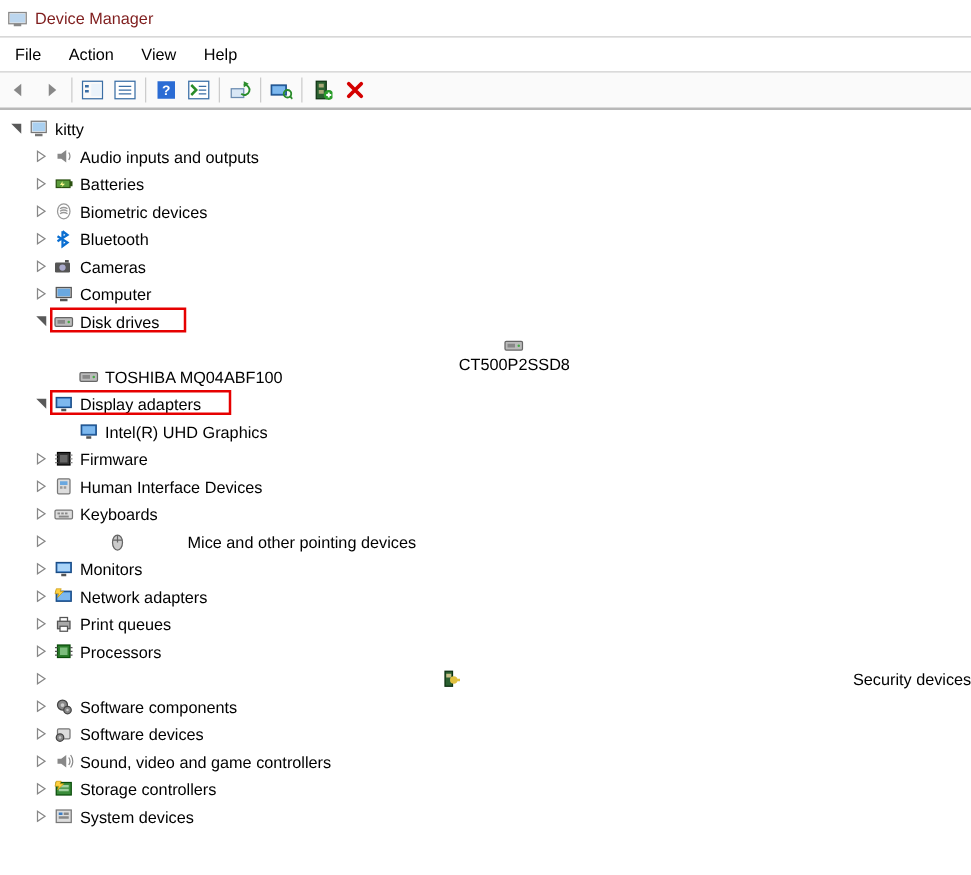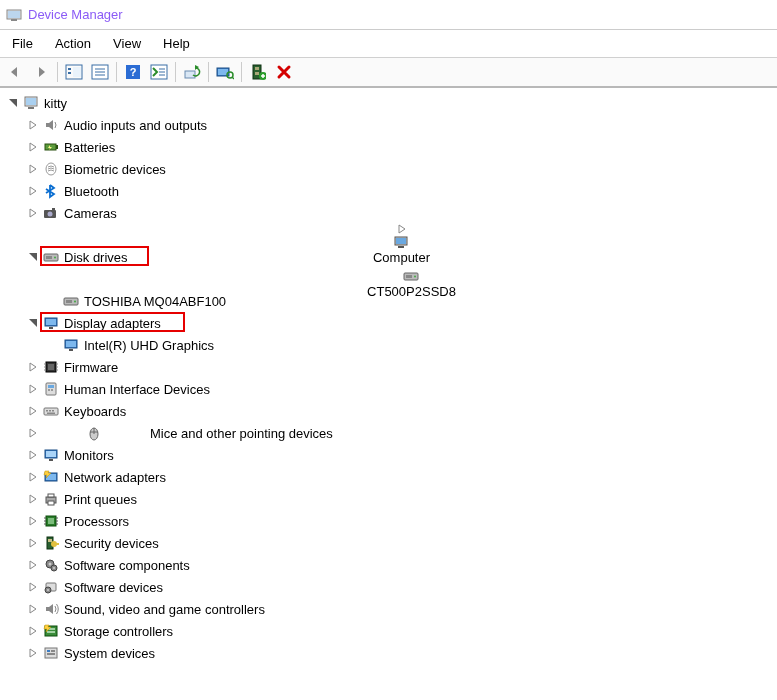--- a/index.html
+++ b/index.html
@@ -1,17 +1,17 @@
 <!DOCTYPE html>
 <html><head>
 <meta charset="utf-8">
 <style>
 * { box-sizing: border-box; margin: 0; padding: 0; }
 body { font-family: "Segoe UI", Tahoma, sans-serif; font-size: 13px; color: #000; background: #fff; width: 777px; height: 700px; overflow: hidden; user-select: none; }
-.titlebar { height: 30px; display: flex; align-items: center; padding: 0 6px; border-bottom: 1px solid #ccc; background:#fff; color:#8b5cf6;}
+.titlebar { height: 30px; display: flex; align-items: center; padding: 0 6px; border-bottom: 1px solid #ccc; background:#fff; color:#7f1d1d;}
 .titlebar .app-icon { width:16px; height:16px; margin-right:6px; display:flex; align-items:center; justify-content:center;}
 .menubar { display:flex; gap:2px; padding:3px 2px; }
 .menubar .menu-item { padding:3px 10px; cursor:default;}
 .toolbar { display:flex; align-items:center; gap:0px; padding:2px 2px; border-top:1px solid #d0d0d0; border-bottom:2px solid #b8b8b8; background:#fafafa;}
 .tb-btn { width:26px; height:24px; display:flex; align-items:center; justify-content:center; border:1px solid transparent;}
 .tb-sep { width:1px; height:20px; background:#ccc; margin:0 3px;}
 .tree { padding: 4px 0 4px 6px; overflow-y:auto; height:calc(700px - 30px - 25px - 30px);}
 .node { display:flex; align-items:center; height:22px; position:relative;}
 .expander { width:14px; height:14px; display:flex; align-items:center; justify-content:center; color:#666; font-size:10px; cursor:pointer;}
 .d-icon { width:18px; height:18px; margin:0 4px 0 2px; display:flex; align-items:center; justify-content:center;}
@@ -199,21 +199,21 @@
       </span>
       <span class="d-icon">
         <svg width="16" height="16">
           <rect x="1" y="5" width="12" height="8" rx="1" fill="#555"></rect>
           <circle cx="7" cy="9" r="2.5" fill="#aac"></circle>
           <rect x="9" y="3" width="3" height="2" fill="#555"></rect>
         </svg>
       </span>
       <span class="label">Cameras</span>
     </div>
-    <div class="node" style="padding-left: 20px; flex-direction: column;">
+    <div class="node" style="padding-left: 20px;">
       <span class="expander">
         <svg width="10" height="10">
           <path d="M2 1 L8 5 L2 9 Z" fill="none" stroke="#888"></path>
         </svg>
       </span>
       <span class="d-icon">
         <svg width="16" height="16">
           <rect x="2" y="3" width="12" height="8" fill="#ccc" stroke="#555"></rect>
           <rect x="3" y="4" width="10" height="6" fill="#6aa8e0"></rect>
           <rect x="5" y="12" width="6" height="2" fill="#555"></rect>
@@ -412,21 +412,21 @@
           <line x1="1" y1="5" x2="3" y2="5" stroke="#555"></line>
           <line x1="1" y1="8" x2="3" y2="8" stroke="#555"></line>
           <line x1="1" y1="11" x2="3" y2="11" stroke="#555"></line>
           <line x1="13" y1="5" x2="15" y2="5" stroke="#555"></line>
           <line x1="13" y1="8" x2="15" y2="8" stroke="#555"></line>
           <line x1="13" y1="11" x2="15" y2="11" stroke="#555"></line>
         </svg>
       </span>
       <span class="label">Processors</span>
     </div>
-    <div class="node" style="padding-left: 20px;">
+    <div class="node" style="padding-left: 20px; justify-content: space-between;">
       <span class="expander">
         <svg width="10" height="10">
           <path d="M2 1 L8 5 L2 9 Z" fill="none" stroke="#888"></path>
         </svg>
       </span>
       <span class="d-icon">
         <svg width="16" height="16">
           <rect x="4" y="2" width="6" height="12" fill="#2a6030" stroke="#0d3010"></rect>
           <rect x="5" y="4" width="4" height="3" fill="#c8c088"></rect>
           <path d="M11 6 a3 3 0 1 1 0 6 a3 3 0 1 1 0 -6" fill="#e0c040"></path>

